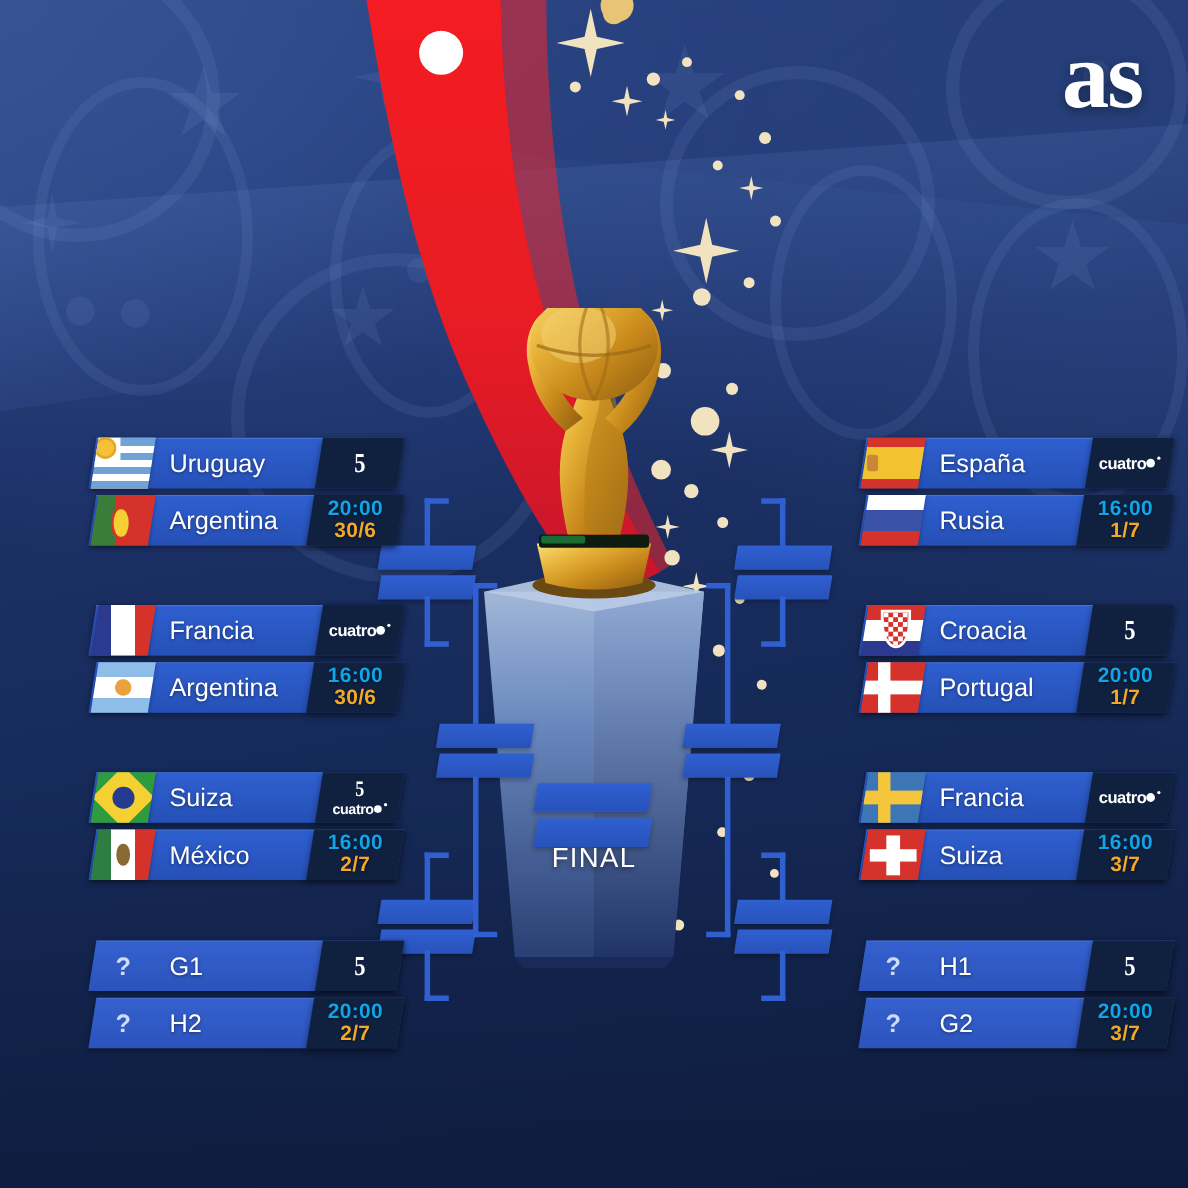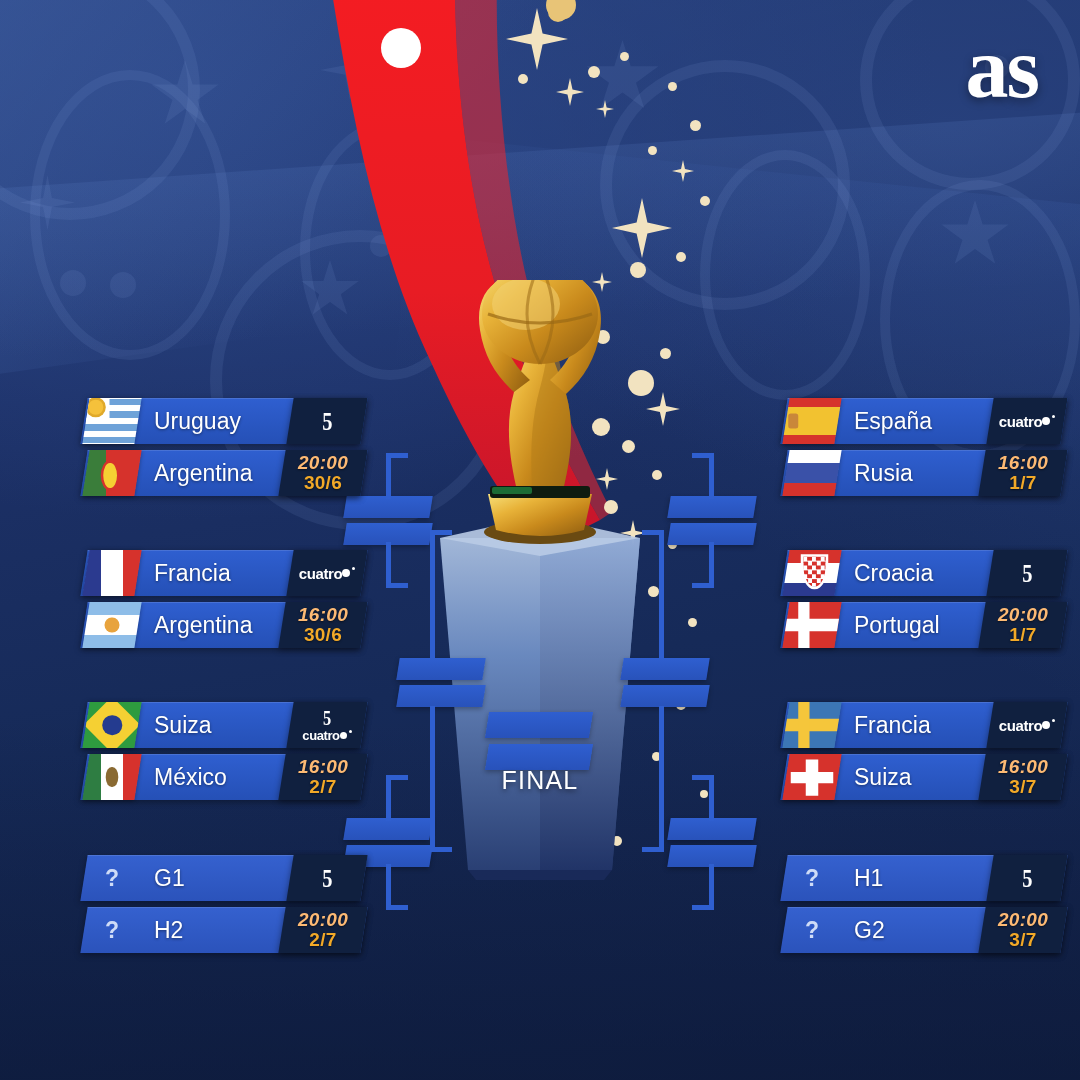--- a/index.html
+++ b/index.html
@@ -156,23 +156,22 @@
     position:absolute; inset:0; transform:skewX(-9deg);
     background:#10203f;
     box-shadow:0 2px 6px rgba(0,0,0,.4);
   }
   .chip .cin { position:relative; z-index:2; text-align:center; line-height:1.05; }
 
   .slot.top .chip { width:74px; }
   .slot.bot .chip { width:82px; }
 
   .time {
-    color:#fdba74; font-weight:bold; font-size:19px; letter-spacing:.3px;
+    color:#0ea5e9; font-weight:bold; font-size:19px; letter-spacing:.3px;
     text-shadow:0 1px 2px rgba(0,0,0,.5);
-    font-style:italic;
   }
   .date {
     color:#f2a928; font-weight:bold; font-size:19px; letter-spacing:.3px;
     text-shadow:0 1px 2px rgba(0,0,0,.5);
   }
 
   
   .t5 {
     font-family:"Liberation Serif", serif;
     font-size:25px; font-weight:bold; color:#fff;

